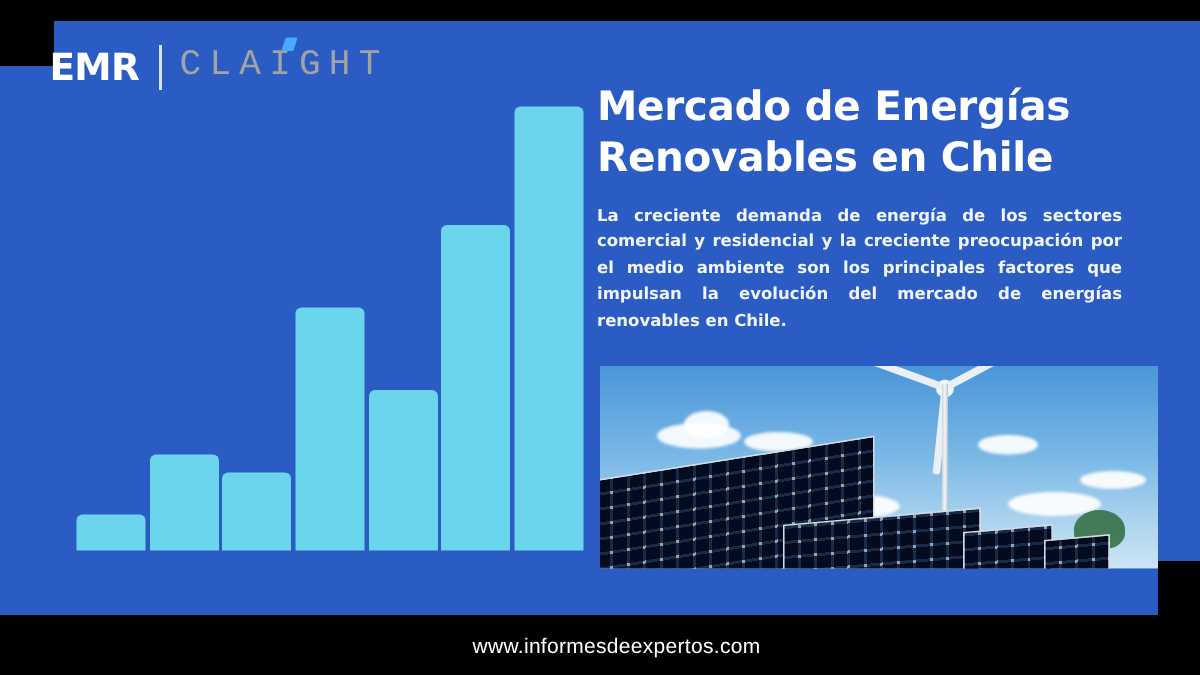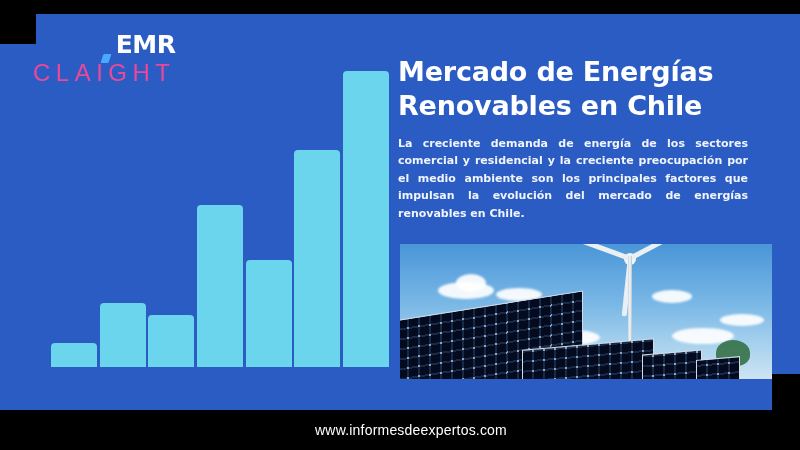--- a/index.html
+++ b/index.html
@@ -20,32 +20,32 @@
   .corner-tl{
     position:absolute;left:0;top:0;width:36px;height:44px;background:#000;
   }
   
   .corner-br{
     position:absolute;right:0;bottom:40px;width:28px;height:36px;background:#000;
   }
 
   
   .logo{
-    position:absolute;left:33px;top:30px;display:flex;align-items:flex-end;height:34px;flex-direction:column;
+    position:absolute;left:33px;top:30px;display:flex;align-items:flex-start;height:34px;
   }
   .logo-emr{
     color:#ffffff;font-size:25px;font-weight:700;letter-spacing:-0.5px;
     font-family:"DejaVu Sans", sans-serif;
   }
   .logo-div{
     width:2px;height:30px;background:#d6e2f7;margin:0 12px 0 13px;
   }
   .logo-claight{
-    position:relative;color:#ec4899;font-size:24px;font-weight:300;letter-spacing:5.5px;
-    font-family:Liberation Sans, sans-serif;
+    position:relative;color:#a3a3a3;font-size:24px;font-weight:300;letter-spacing:5.5px;
+    font-family:Liberation Mono, monospace;
   }
   .logo-dot{
     position:absolute;left:69px;top:-5px;width:8px;height:9px;
     background:#4aa8ff;transform:skewX(-18deg);border-radius:1px;
   }
 
   
   .chart{
     position:absolute;left:50px;top:62px;width:340px;height:305px;
   }

